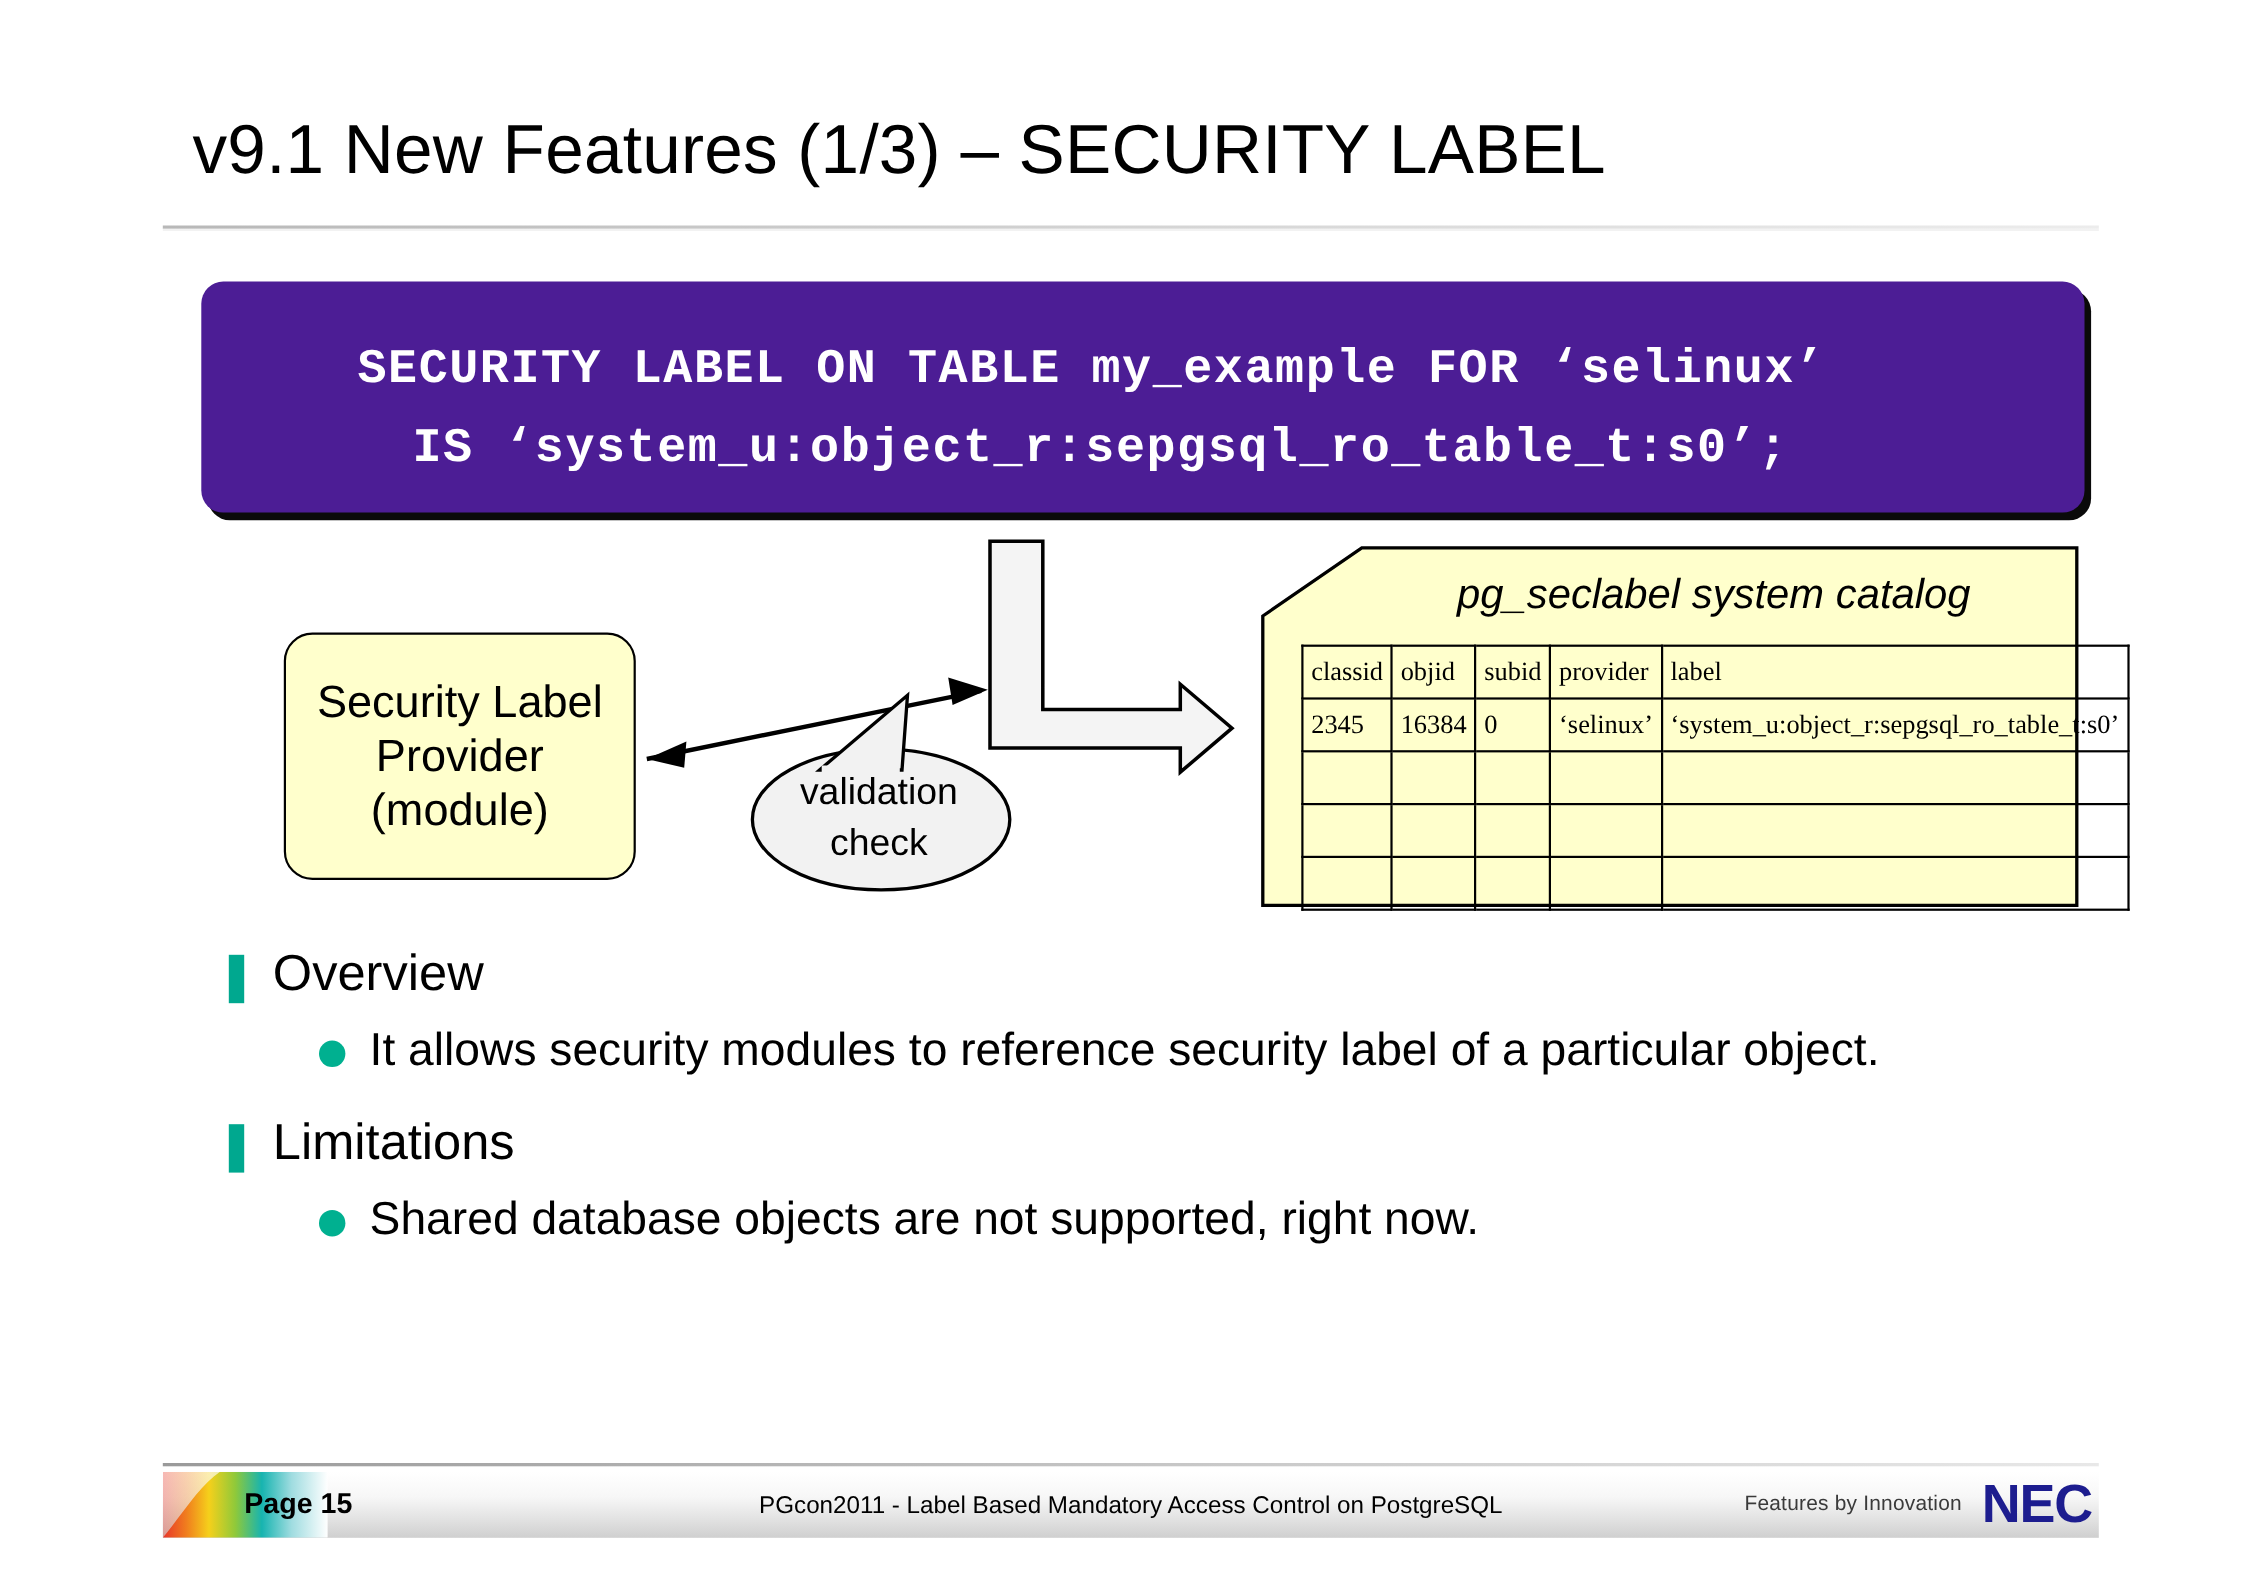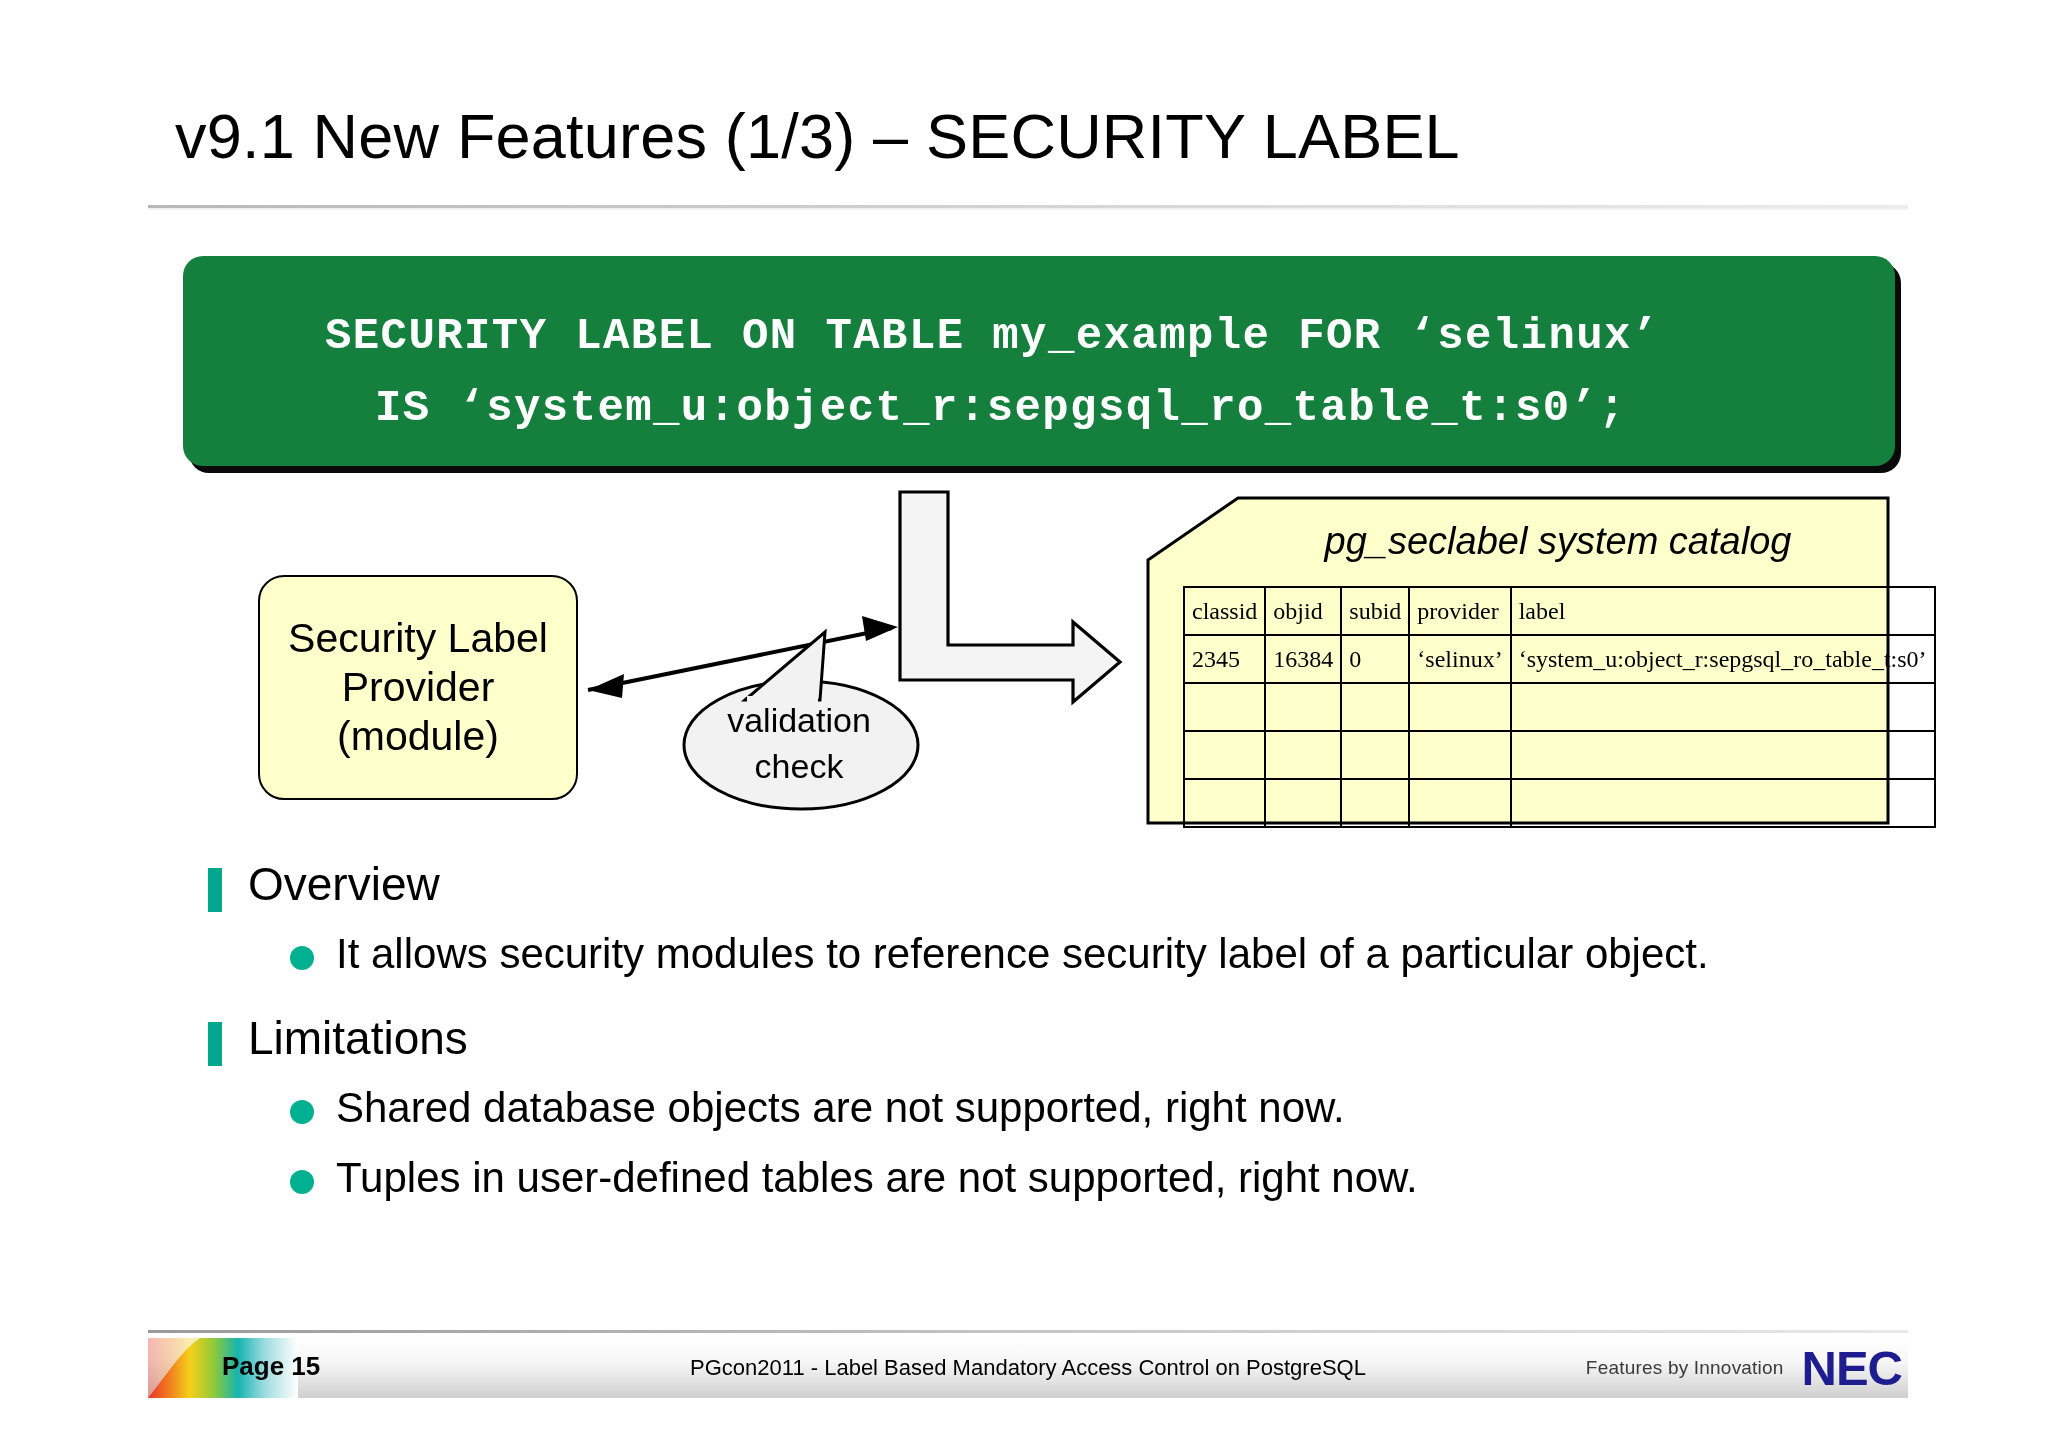--- a/index.html
+++ b/index.html
@@ -14,21 +14,21 @@
   .title-rule{position:absolute;left:148px;top:205px;width:1760px;height:3px;
         background:linear-gradient(to right,#b8b8b8,#d9d9d9 60%,#ececec);}
   .title-rule2{position:absolute;left:148px;top:208px;width:1760px;height:2px;
         background:#f2f2f2;}
 
   
   .codewrap{position:absolute;left:183px;top:256px;width:1712px;height:210px;}
   .code-shadow{position:absolute;left:6px;top:7px;width:100%;height:100%;
       background:#0a0a0a;border-radius:20px;}
   .code{position:absolute;left:0;top:0;width:100%;height:100%;
-      background:#15803d;border-radius:20px;box-sizing:border-box;
+      background:#4c1d95;border-radius:20px;box-sizing:border-box;
       padding:44px 16px 0 0;}
   .code-line{font-family:"Liberation Mono","DejaVu Sans Mono",monospace;
       font-weight:bold;color:#ffffff;font-size:44px;line-height:72px;
       white-space:pre;letter-spacing:1.4px;}
   .code-line.l1{padding-left:142px;}
   .code-line.l2{padding-left:192px;}
 
   .provider-box{position:absolute;left:258px;top:575px;width:320px;height:225px;
       background:#FFFFCC;border:2.4px solid #000;border-radius:26px;
       display:flex;align-items:center;justify-content:center;text-align:center;
@@ -182,24 +182,20 @@
           <div class="blt-txt">It allows security modules to reference security label of a particular object.</div>
         </div>
         <div class="gap"></div>
         <div class="sect">
           <div class="sect-mark"></div>
           <div class="sect-title">Limitations</div>
         </div>
         <div class="blt">
           <div class="blt-dot"></div>
           <div class="blt-txt">Shared database objects are not supported, right now.</div>
-        </div>
-        <div class="blt">
-          <div class="blt-dot"></div>
-          <div class="blt-txt">Tuples in user-defined tables are not supported, right now.</div>
         </div>
       </div>
   </div>
 
   <div class="foot-rule"></div>
   <div class="footer">
     <div class="rainbow">
       <svg width="150" height="60" viewBox="0 0 150 60">
         <defs>
           <linearGradient id="rb" x1="0" y1="0" x2="1" y2="0">

